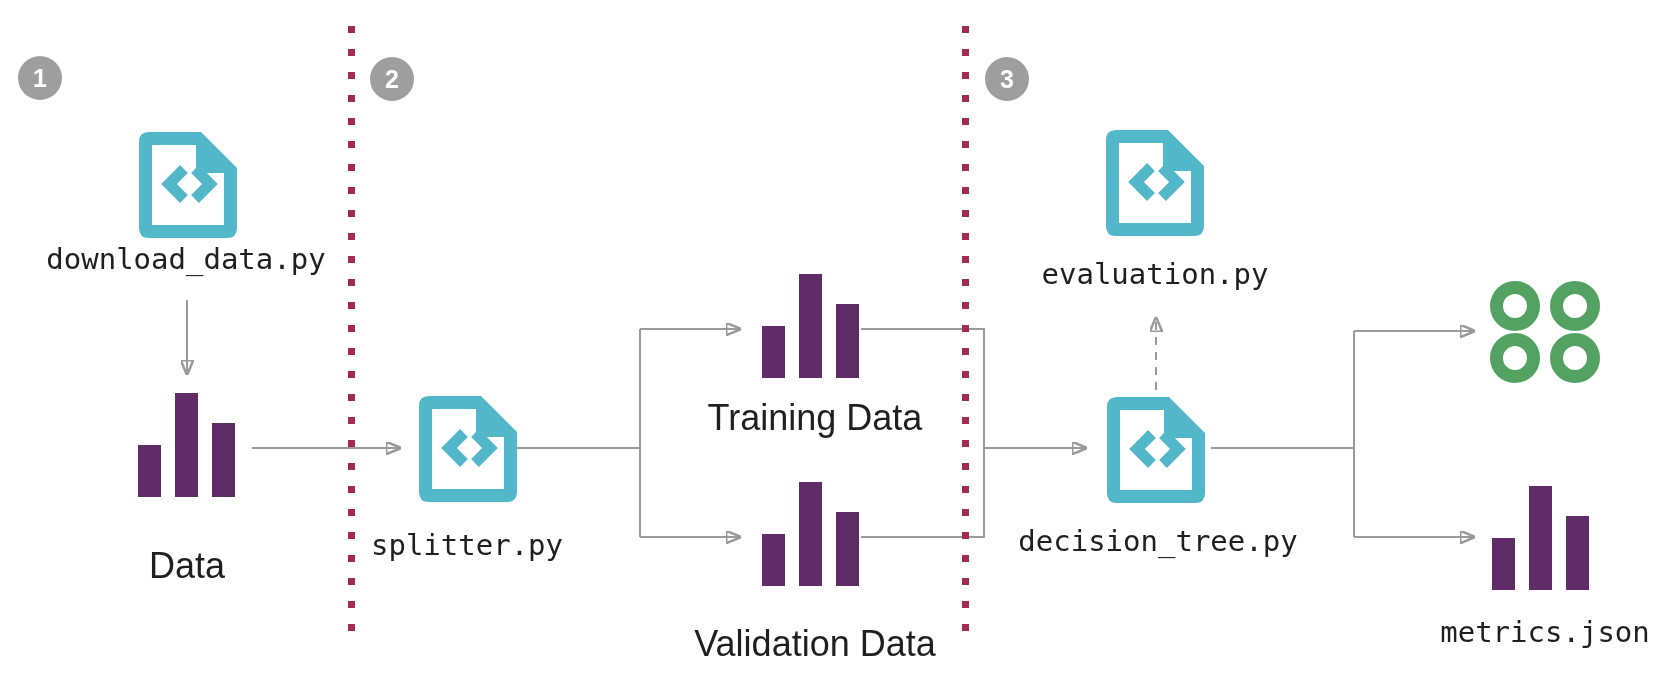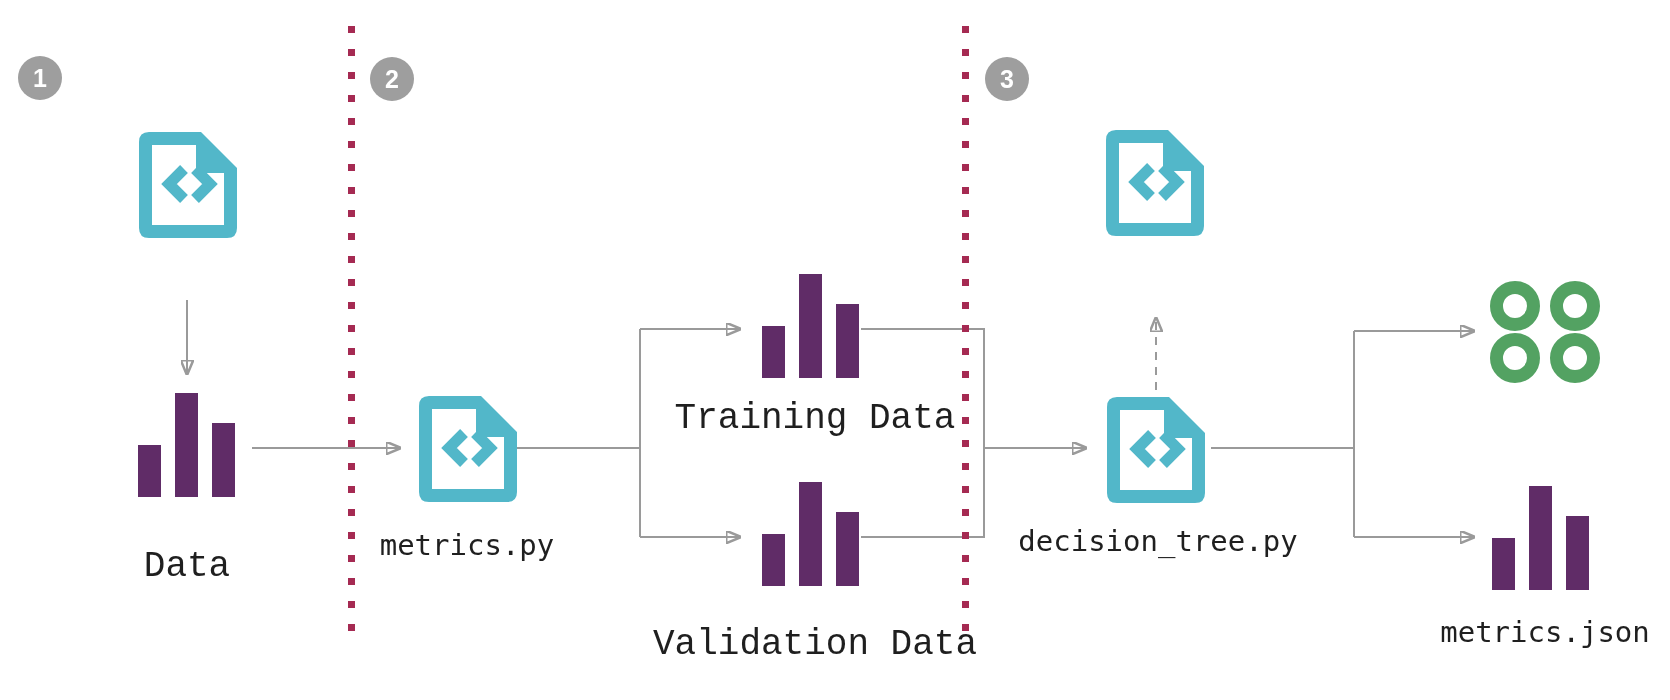--- a/index.html
+++ b/index.html
@@ -15,21 +15,21 @@
     background:var(--badge-gray,#9e9e9e);
     display:flex;align-items:center;justify-content:center;
     color:#fff;font-weight:bold;font-size:25px;
     font-family:"Liberation Sans", sans-serif;
   }
   .lbl{
     position:absolute;transform:translate(-50%,-50%);
     white-space:nowrap;color:var(--text,#1f1f1f);
   }
   .mono{font-family:"DejaVu Sans Mono","Liberation Mono",monospace;font-size:29px;}
-  .sans{font-family:Liberation Mono, monospace;font-size:36px;}
+  .sans{font-family:Liberation Sans, sans-serif;font-size:36px;}
   .icon{position:absolute;display:block;}
   .teal{color:var(--teal,#52b7c9);}
   .purple{color:var(--purple,#602c67);}
   .green{color:var(--green,#53a262);}
   .dotline{
     position:absolute;width:7px;top:26px;height:620px;
     background:repeating-linear-gradient(to bottom,
       var(--crimson,#a52a52) 0 7px, transparent 7px 23px);
   }
   .connectors{position:absolute;left:0;top:0;pointer-events:none;}
@@ -92,44 +92,46 @@
   <div class="badge" style="left:370px;top:57px">
     <span>2</span>
   </div>
   <div class="badge" style="left:985px;top:57px">
     <span>3</span>
   </div>
 
   <svg class="icon teal" style="left:139px;top:132px" width="98" height="106">
       <use href="#icon-code-file"></use>
     </svg>
+  <div class="lbl mono" style="left:186px;top:259px">download_data.py</div>
 
   <svg class="icon purple" style="left:138px;top:393px" width="98" height="104">
       <use href="#icon-bars"></use>
     </svg>
   <div class="lbl sans" style="left:187px;top:566px">Data</div>
 
   <svg class="icon teal" style="left:419px;top:396px" width="98" height="106">
       <use href="#icon-code-file"></use>
     </svg>
-  <div class="lbl mono" style="left:467px;top:545px">metrics.py</div>
+  <div class="lbl mono" style="left:467px;top:545px">splitter.py</div>
 
   <svg class="icon purple" style="left:762px;top:274px" width="98" height="104">
       <use href="#icon-bars"></use>
     </svg>
   <div class="lbl sans" style="left:815px;top:418px">Training Data</div>
 
   <svg class="icon purple" style="left:762px;top:482px" width="98" height="104">
       <use href="#icon-bars"></use>
     </svg>
   <div class="lbl sans" style="left:815px;top:644px">Validation Data</div>
 
   <svg class="icon teal" style="left:1106px;top:130px" width="98" height="106">
       <use href="#icon-code-file"></use>
     </svg>
+  <div class="lbl mono" style="left:1155px;top:274px">evaluation.py</div>
 
   <svg class="icon teal" style="left:1107px;top:397px" width="98" height="106">
       <use href="#icon-code-file"></use>
     </svg>
   <div class="lbl mono" style="left:1158px;top:541px">decision_tree.py</div>
 
   <svg class="icon green" style="left:1490px;top:281px" width="110" height="102">
       <use href="#icon-rings"></use>
     </svg>
 

